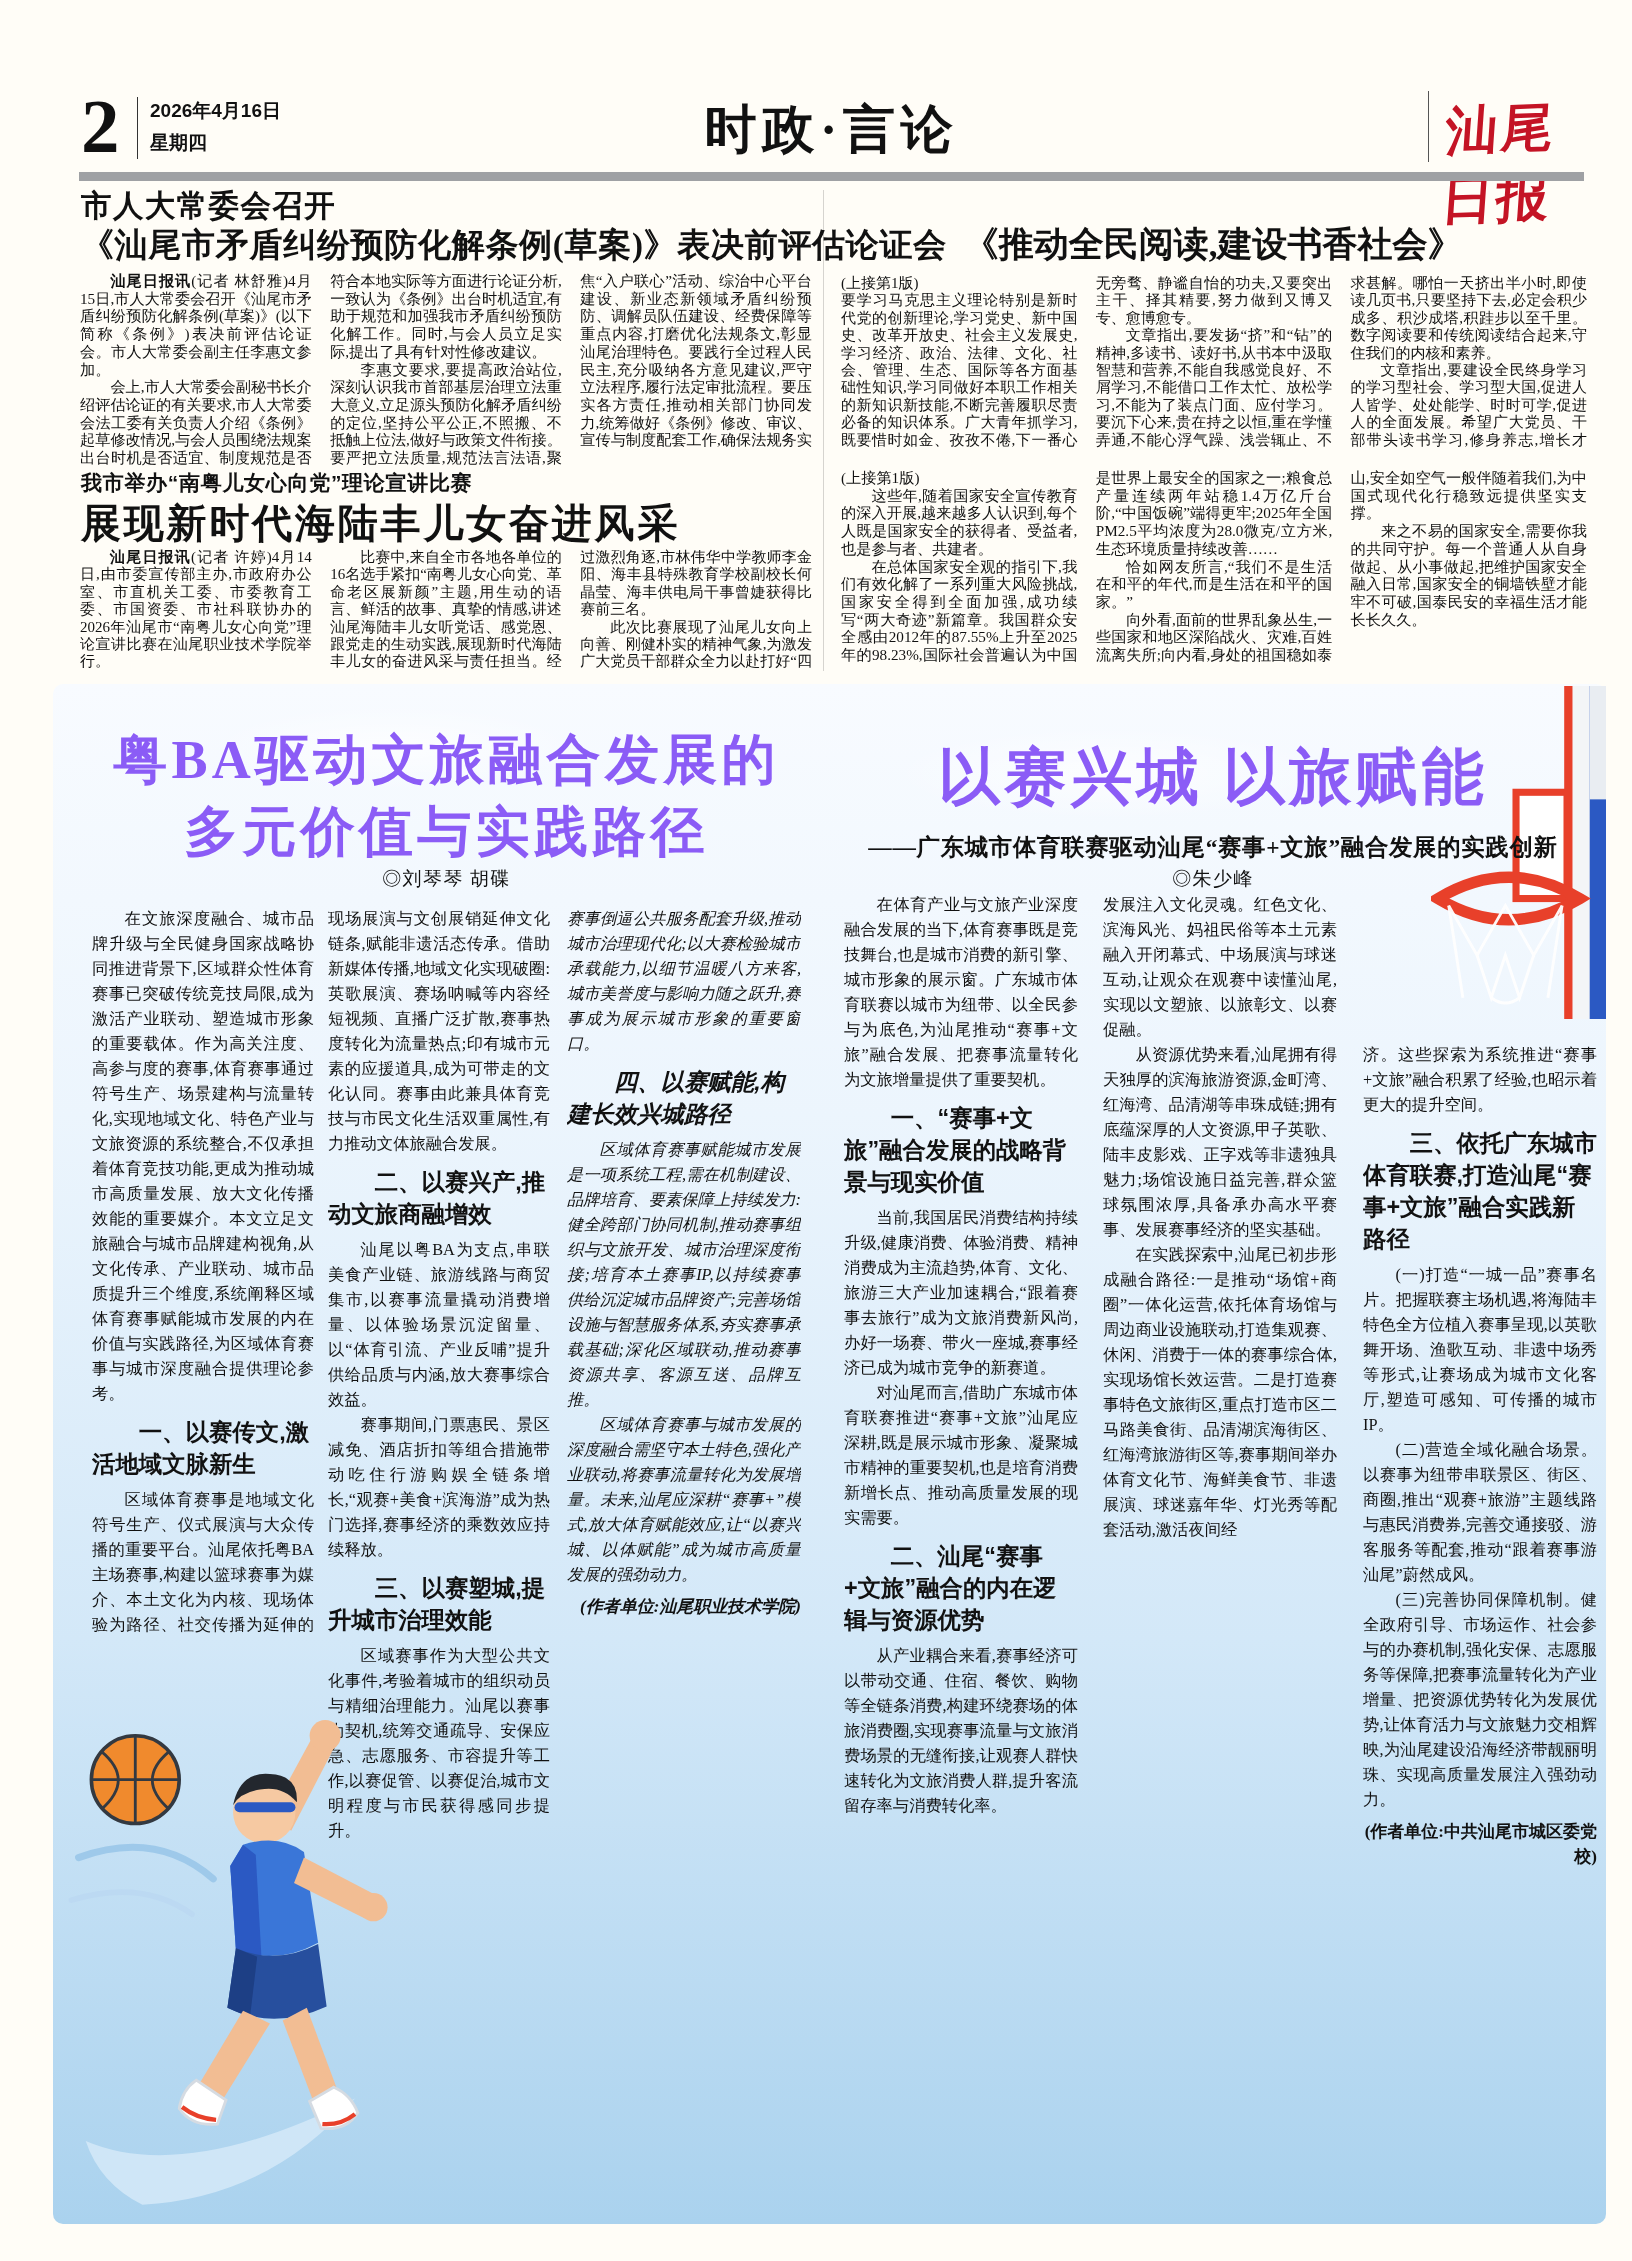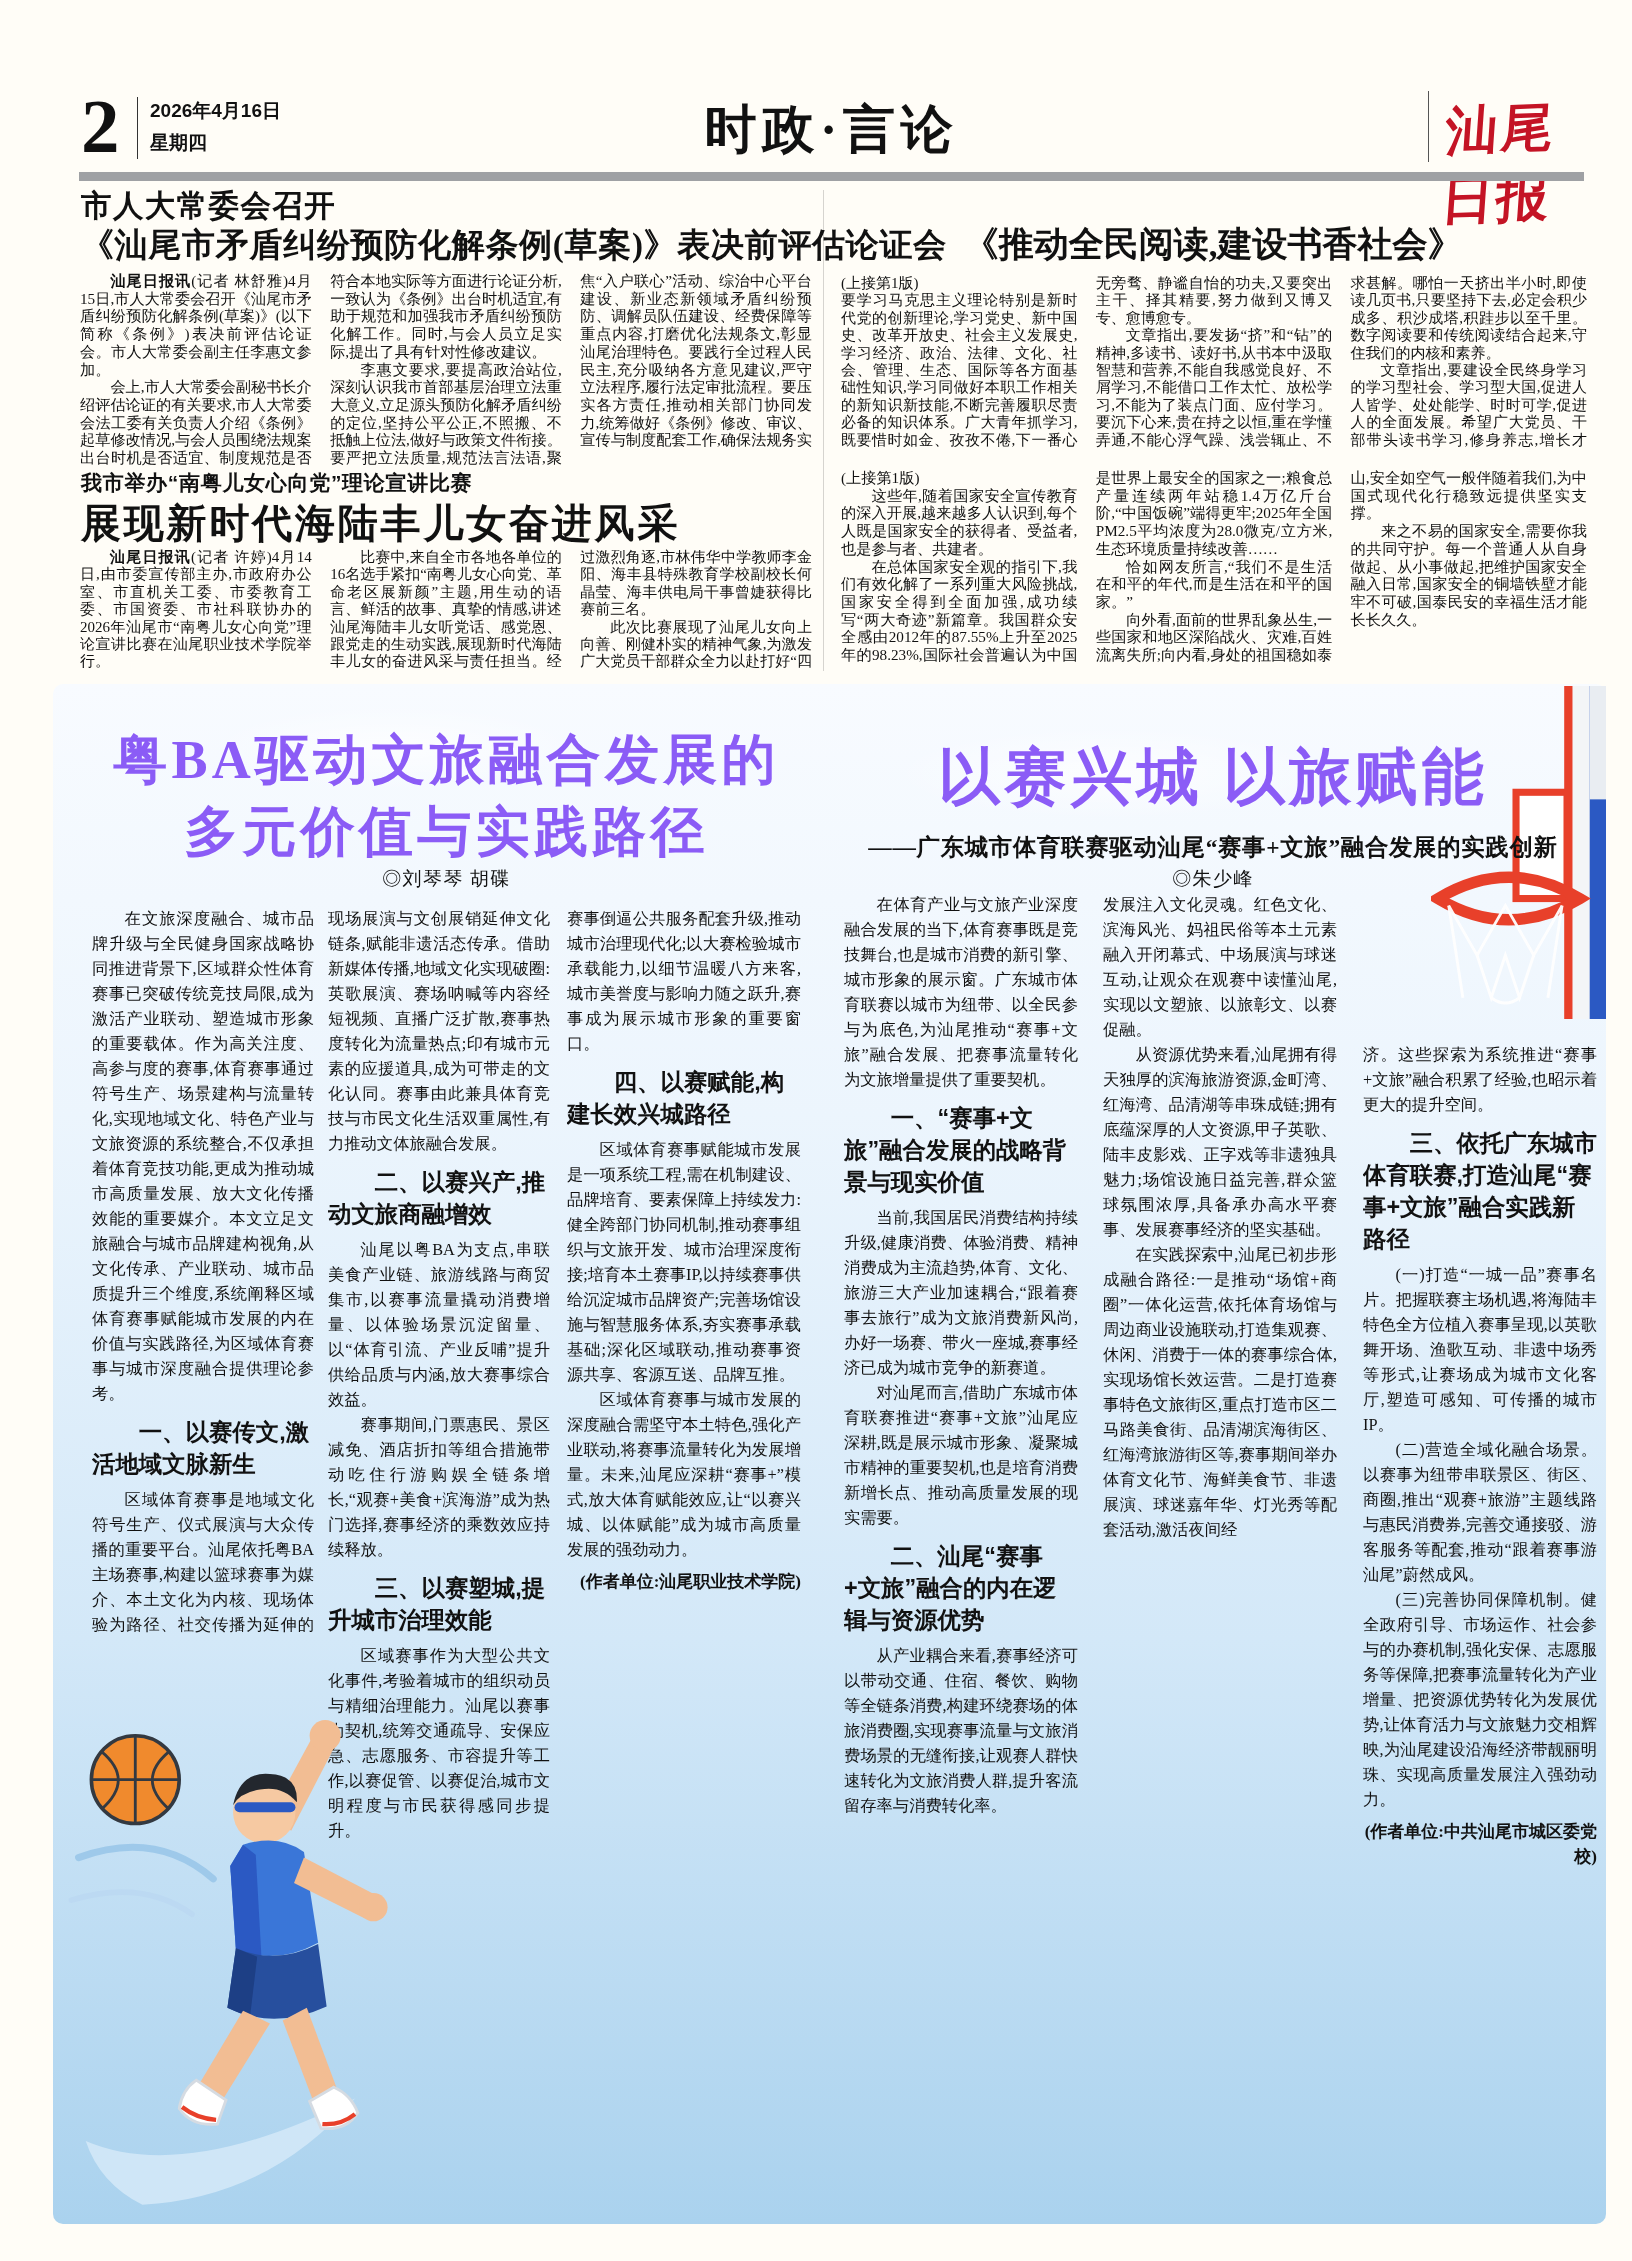--- a/index.html
+++ b/index.html
@@ -133,21 +133,21 @@
       <p class="blk-p">区域体育赛事是地域文化符号生产、仪式展演与大众传播的重要平台。汕尾依托粤BA主场赛事,构建以篮球赛事为媒介、本土文化为内核、现场体验为路径、社交传播为延伸的文化传播场域,将甲子英歌、陆丰正字戏等非遗及可塘彩宝、海鲜美食等地方特色资源深度融入赛事场景:中场时段的非遗</p>
     </div>
   <div class="abs fcol" style="left:328px;top:906px;width:222px;height:1256px;">
       <p class="blk-lead">现场展演与文创展销延伸文化链条,赋能非遗活态传承。借助新媒体传播,地域文化实现破圈:英歌展演、赛场呐喊等内容经短视频、直播广泛扩散,赛事热度转化为流量热点;印有城市元素的应援道具,成为可带走的文化认同。赛事由此兼具体育竞技与市民文化生活双重属性,有力推动文体旅融合发展。</p>
       <p class="blk-h">二、以赛兴产,推动文旅商融增效</p>
       <p class="blk-p">汕尾以粤BA为支点,串联美食产业链、旅游线路与商贸集市,以赛事流量撬动消费增量、以体验场景沉淀留量、以“体育引流、产业反哺”提升供给品质与内涵,放大赛事综合效益。</p>
       <p class="blk-p">赛事期间,门票惠民、景区减免、酒店折扣等组合措施带动吃住行游购娱全链条增长,“观赛+美食+滨海游”成为热门选择,赛事经济的乘数效应持续释放。</p>
       <p class="blk-h">三、以赛塑城,提升城市治理效能</p>
       <p class="blk-p">区域赛事作为大型公共文化事件,考验着城市的组织动员与精细治理能力。汕尾以赛事为契机,统筹交通疏导、安保应急、志愿服务、市容提升等工作,以赛促管、以赛促治,城市文明程度与市民获得感同步提升。</p>
     </div>
-  <div class="abs fcol" style="left:567px;top:906px;width:234px;height:1256px;">
+  <div class="abs fcol" style="left:567px;top:906px;width:234px;height:1256px;font-style:italic;">
       <p class="blk-lead">赛事倒逼公共服务配套升级,推动城市治理现代化;以大赛检验城市承载能力,以细节温暖八方来客,城市美誉度与影响力随之跃升,赛事成为展示城市形象的重要窗口。</p>
       <p class="blk-h">四、以赛赋能,构建长效兴城路径</p>
       <p class="blk-p">区域体育赛事赋能城市发展是一项系统工程,需在机制建设、品牌培育、要素保障上持续发力:健全跨部门协同机制,推动赛事组织与文旅开发、城市治理深度衔接;培育本土赛事IP,以持续赛事供给沉淀城市品牌资产;完善场馆设施与智慧服务体系,夯实赛事承载基础;深化区域联动,推动赛事资源共享、客源互送、品牌互推。</p>
       <p class="blk-p">区域体育赛事与城市发展的深度融合需坚守本土特色,强化产业联动,将赛事流量转化为发展增量。未来,汕尾应深耕“赛事+”模式,放大体育赋能效应,让“以赛兴城、以体赋能”成为城市高质量发展的强劲动力。</p>
       <p class="blk-sig">(作者单位:汕尾职业技术学院)</p>
     </div>
 
   <div class="abs fcol" style="left:844px;top:892px;width:234px;height:1271px;">
       <p class="blk-p">在体育产业与文旅产业深度融合发展的当下,体育赛事既是竞技舞台,也是城市消费的新引擎、城市形象的展示窗。广东城市体育联赛以城市为纽带、以全民参与为底色,为汕尾推动“赛事+文旅”融合发展、把赛事流量转化为文旅增量提供了重要契机。</p>
       <p class="blk-h">一、“赛事+文旅”融合发展的战略背景与现实价值</p>

